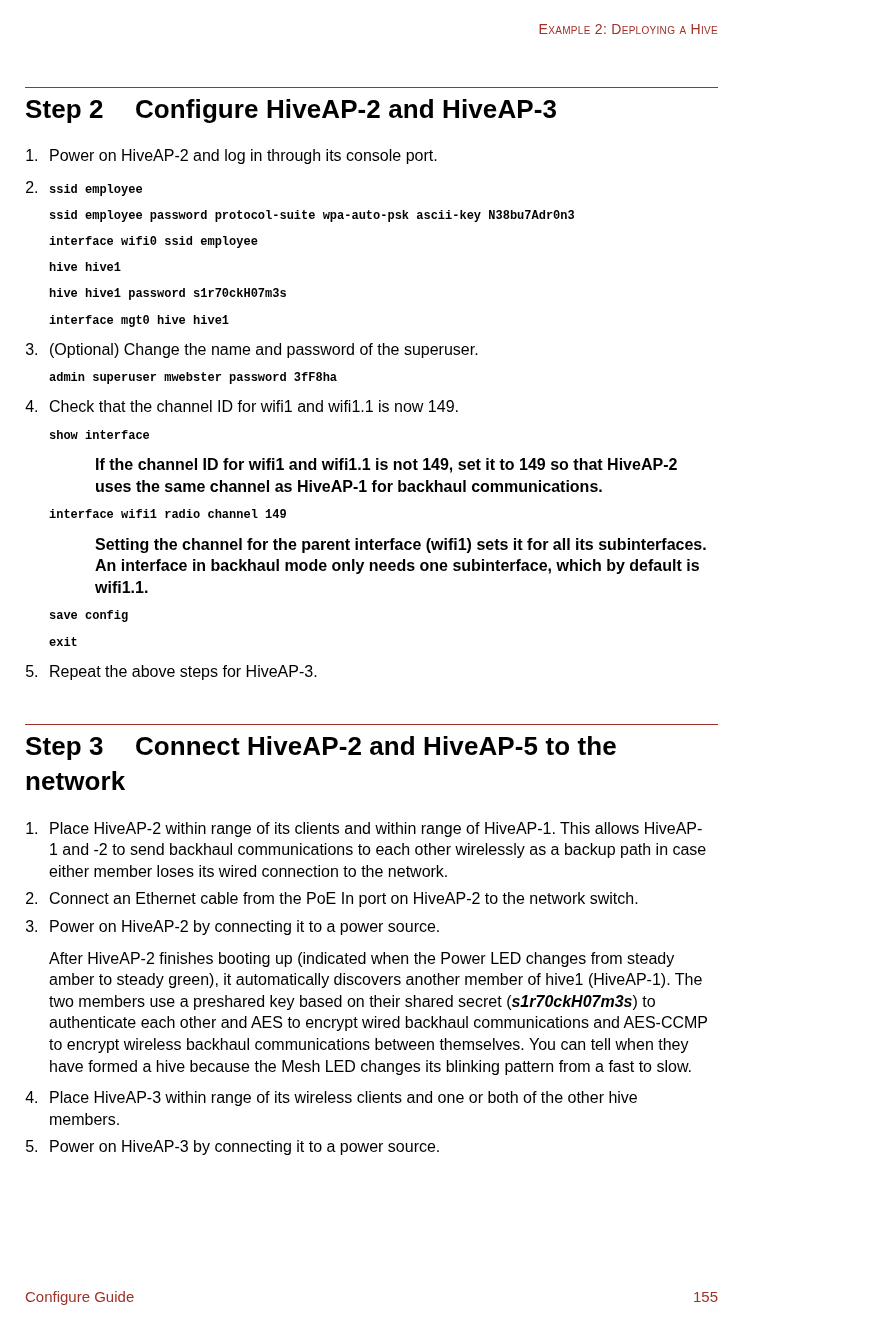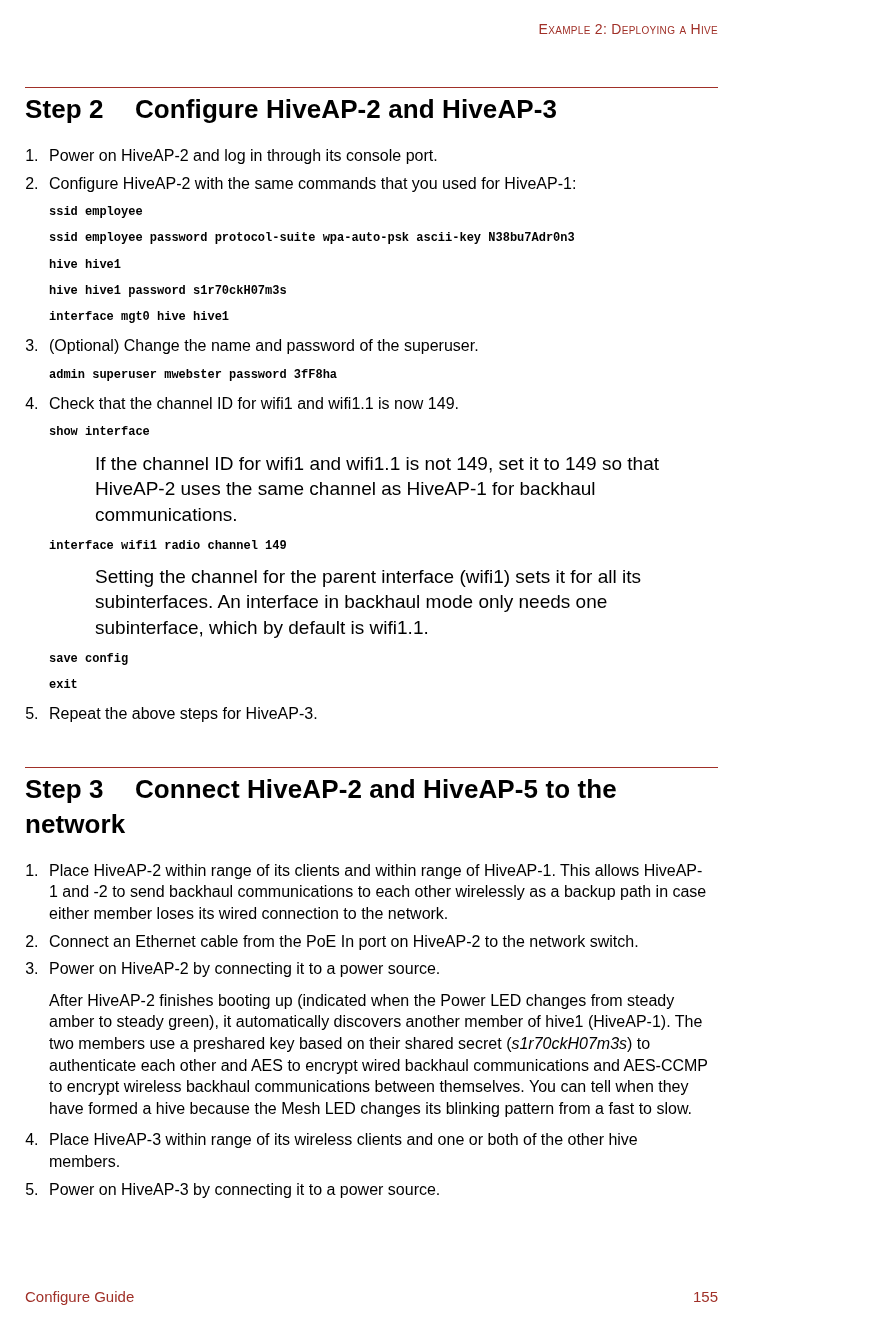--- a/index.html
+++ b/index.html
@@ -58,32 +58,33 @@
   }
   .cmd {
     font-family: Liberation Mono, monospace;
     font-weight: bold;
     font-size: 12px;
     display: block;
     margin: 10px 0 10px 0;
   }
   .note-indent {
     margin-left: 46px;
-    font-size: 19px;
+    font-size: 16px;
     margin-bottom: 8px;
+    font-weight: bold;
   }
   .para {
     font-size: 16px;
     margin: 8px 0 8px 0;
   }
   .block-after {
     margin-top: 10px;
     margin-bottom: 10px;
   }
-  .italic { font-style: italic; }
+  .italic { font-style: italic; font-weight: bold; }
   .footer {
     position: absolute;
     bottom: 24px;
     left: 25px;
     right: 25px;
     display: flex;
     justify-content: space-between;
     font-size: 15px;
     color: #a03028;
   }
@@ -100,23 +101,23 @@
   <h2 class="step-title">
     <span class="step-label">Step 2</span>
     <span>Configure HiveAP-2 and HiveAP-3</span>
   </h2>
 
   <ol class="numbered">
     <li>
       <span>Power on HiveAP-2 and log in through its console port.</span>
     </li>
     <li>
-      <span>Configure HiveAP-2 with the same commands that you used for HiveAP-1:</span>
       <span class="cmd">ssid employee</span>
       <span class="cmd">ssid employee password protocol-suite wpa-auto-psk ascii-key N38bu7Adr0n3</span>
+      <span class="cmd">interface wifi0 ssid employee</span>
       <span class="cmd">hive hive1</span>
       <span class="cmd">hive hive1 password s1r70ckH07m3s</span>
       <span class="cmd">interface mgt0 hive hive1</span>
     </li>
     <li>
       <span>(Optional) Change the name and password of the superuser.</span>
       <span class="cmd">admin superuser mwebster password 3fF8ha</span>
     </li>
     <li>
       <span>Check that the channel ID for wifi1 and wifi1.1 is now 149.</span>

